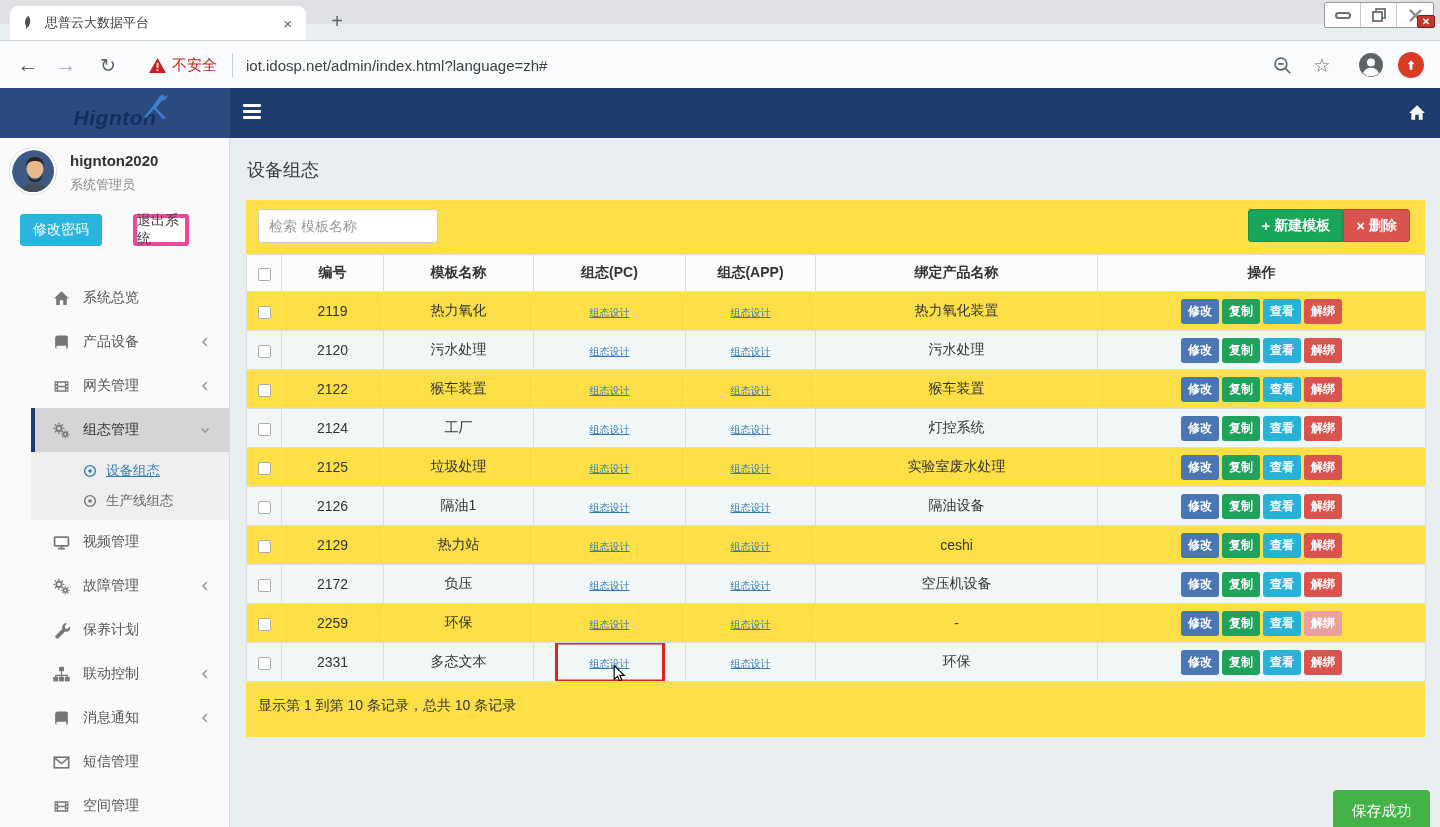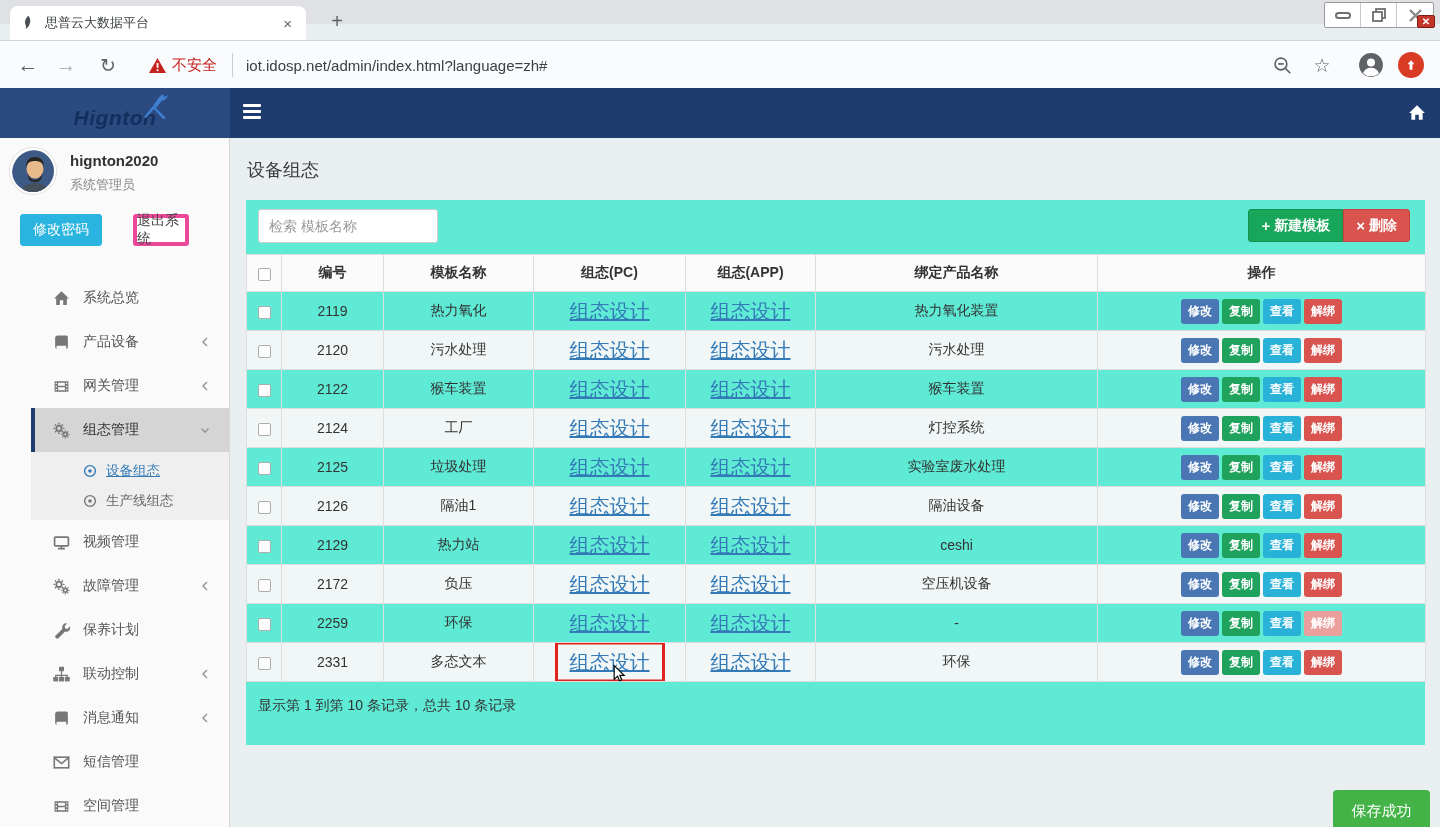--- a/index.html
+++ b/index.html
@@ -75,38 +75,38 @@
   .submenu-item { height:30px; display:flex; align-items:center; padding-left:52px; font-size:13.5px;
                   color:#666; cursor:pointer; }
   .submenu-item .si-icon { width:14px; height:14px; margin-right:9px; color:#777; }
   .submenu-item .si-icon svg { width:14px; height:14px; }
   .submenu-item.active { color:#337ab7; }
   .submenu-item.active span.si-label { text-decoration:underline; }
   .submenu-item.active .si-icon { color:#337ab7; }
   
   #content { position:absolute; top:138px; left:231px; right:0; bottom:0; background:#e9eef0; }
   #page-title { padding:20px 0 0 16px; font-size:18px; color:#3a3a3a; }
-  #card { position:relative; margin:18px 15px 0 15px; background:#5eead4; padding-bottom:14px; }
+  #card { position:relative; margin:18px 15px 0 15px; background:#fde047; padding-bottom:6px; }
   #search-input { margin:9px 0 0 12px; width:180px; height:34px; border:1px solid #ccc; border-radius:3px;
                   padding:0 10px; font-size:14px; color:#333; font-family:"Liberation Sans",sans-serif; }
   #search-input::placeholder { color:#9a9a9a; }
   #btns { position:absolute; right:15px; top:9px; display:flex; }
   .big-btn { height:33px; color:#fff; font-size:14px; font-weight:bold; display:flex; align-items:center;
              padding:0 12px; cursor:pointer; }
   #btn-new { background:#18a65b; border-radius:3px 0 0 3px; border:1px solid #148f4e; }
   #btn-del { background:#d9534f; border-radius:0 3px 3px 0; border:1px solid #c9443f; }
   .big-btn .bicon { margin-right:4px; font-weight:bold; font-size:15px; }
   table { width:100%; border-collapse:collapse; margin-top:11px; table-layout:fixed; }
   th, td { border:1px solid #ddd; text-align:center; font-size:14px; color:#333; overflow:hidden; }
   th { height:37px; font-weight:bold; background:#fbfbfb; }
   td { height:39px; position:relative; }
   tbody tr:nth-child(even) td { background:#f1f6f6; }
   col.c-chk{width:35px;} col.c-id{width:102px;} col.c-name{width:150px;} col.c-pc{width:152px;}
   col.c-app{width:130px;} col.c-prod{width:282px;} col.c-op{width:328px;}
-  .cfg-link { color:#337ab7; text-decoration:underline; cursor:pointer; font-size:20px; }
+  .cfg-link { color:#337ab7; text-decoration:underline; cursor:pointer; font-size:10px; }
   .chk { width:13px; height:13px; border:1px solid #adadad; background:#fdfdfd; border-radius:2px;
          display:inline-block; vertical-align:middle; }
   .abtn { display:inline-block; padding:4px 7px; border-radius:3px; color:#fff; font-size:12px;
           font-weight:bold; margin:0 1.5px; cursor:pointer; white-space:nowrap; }
   .abtn-edit { background:#4a77b4; } .abtn-copy { background:#1fa25b; }
   .abtn-view { background:#29b2d8; } .abtn-unbind { background:#d9534f; }
   .abtn-unbind.disabled { background:#eb9f9d; }
   .red-box { position:absolute; left:50%; top:50%; transform:translate(-50%,-50%); width:110px;
              height:41px; border:3px solid #df241b; border-radius:2px; pointer-events:none; }
   #table-footer { padding:15px 12px 16px 12px; font-size:14px; color:#333; }

